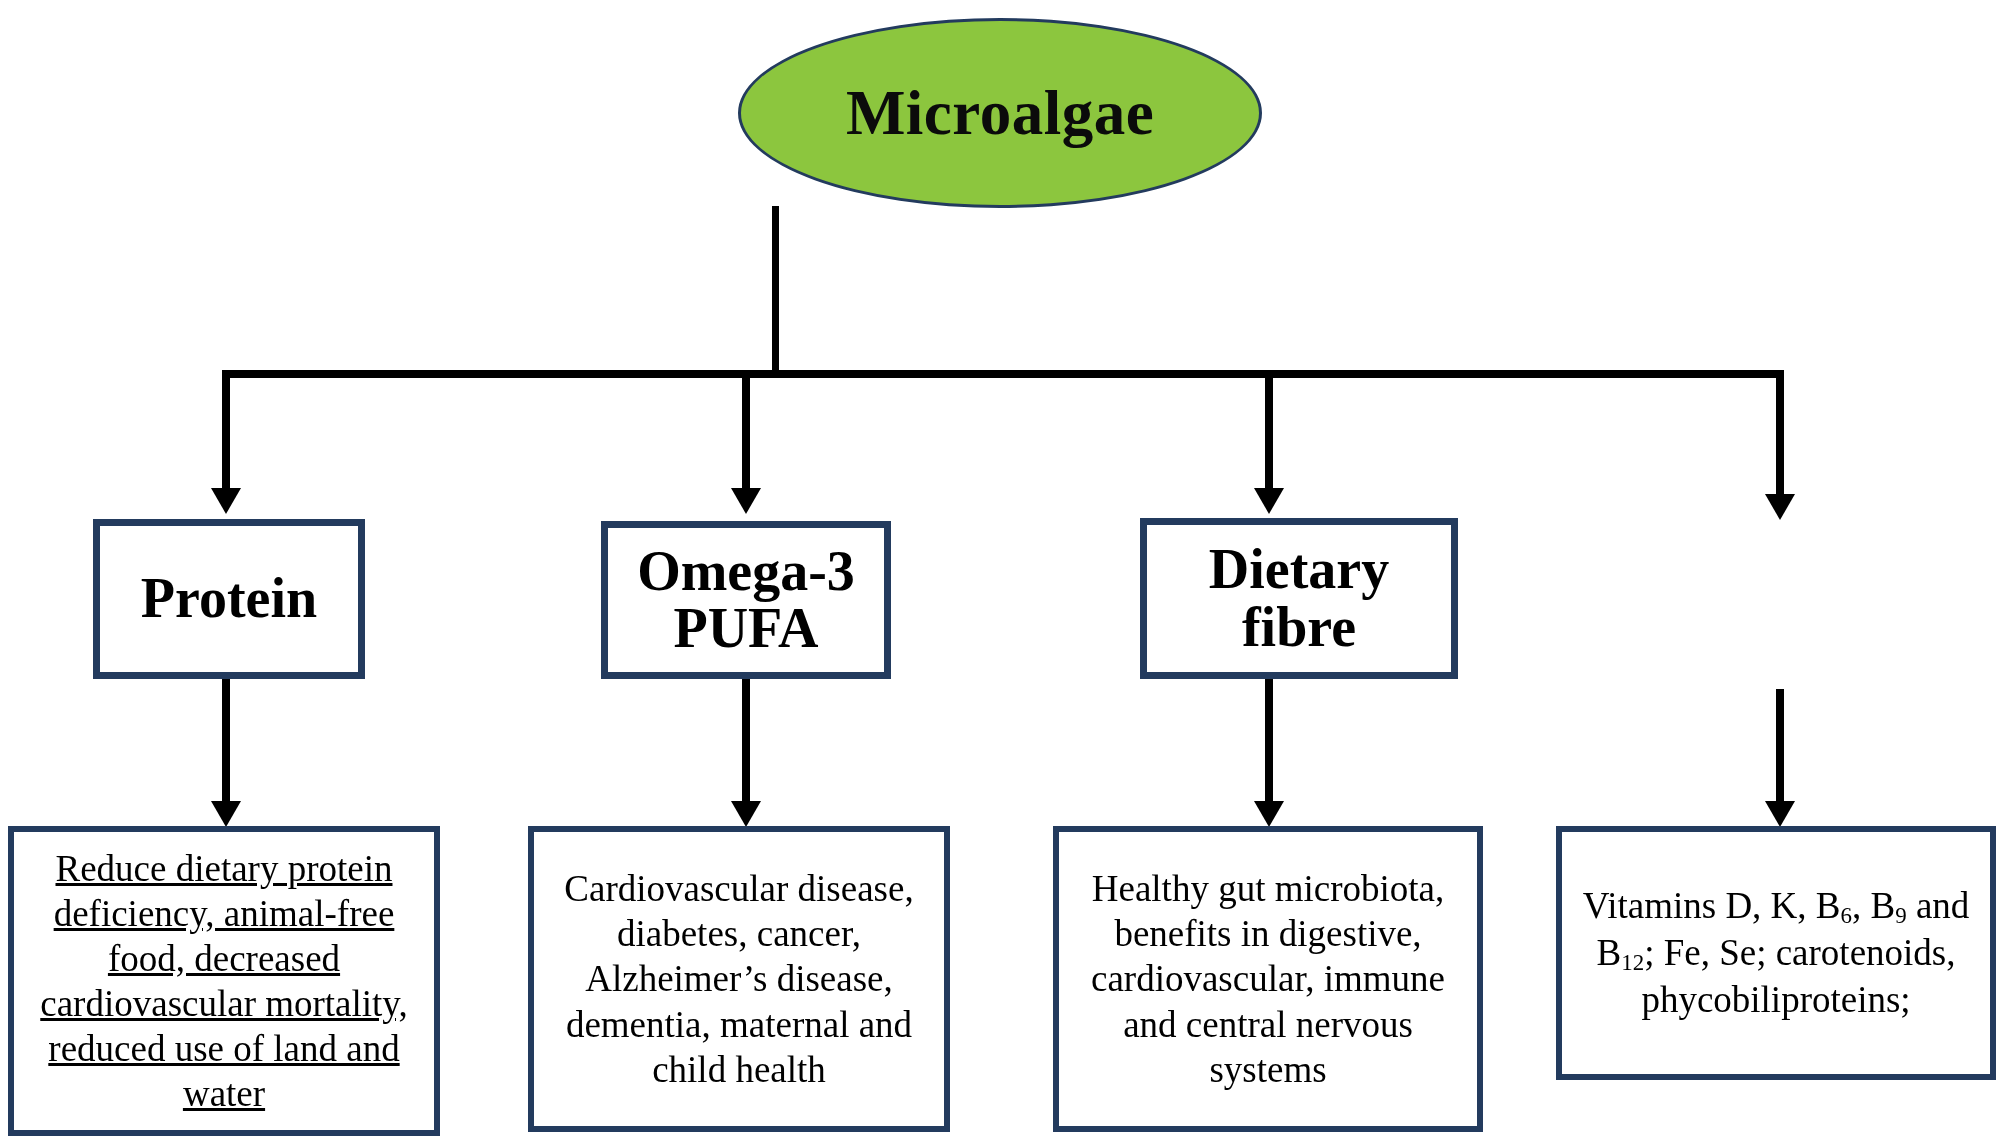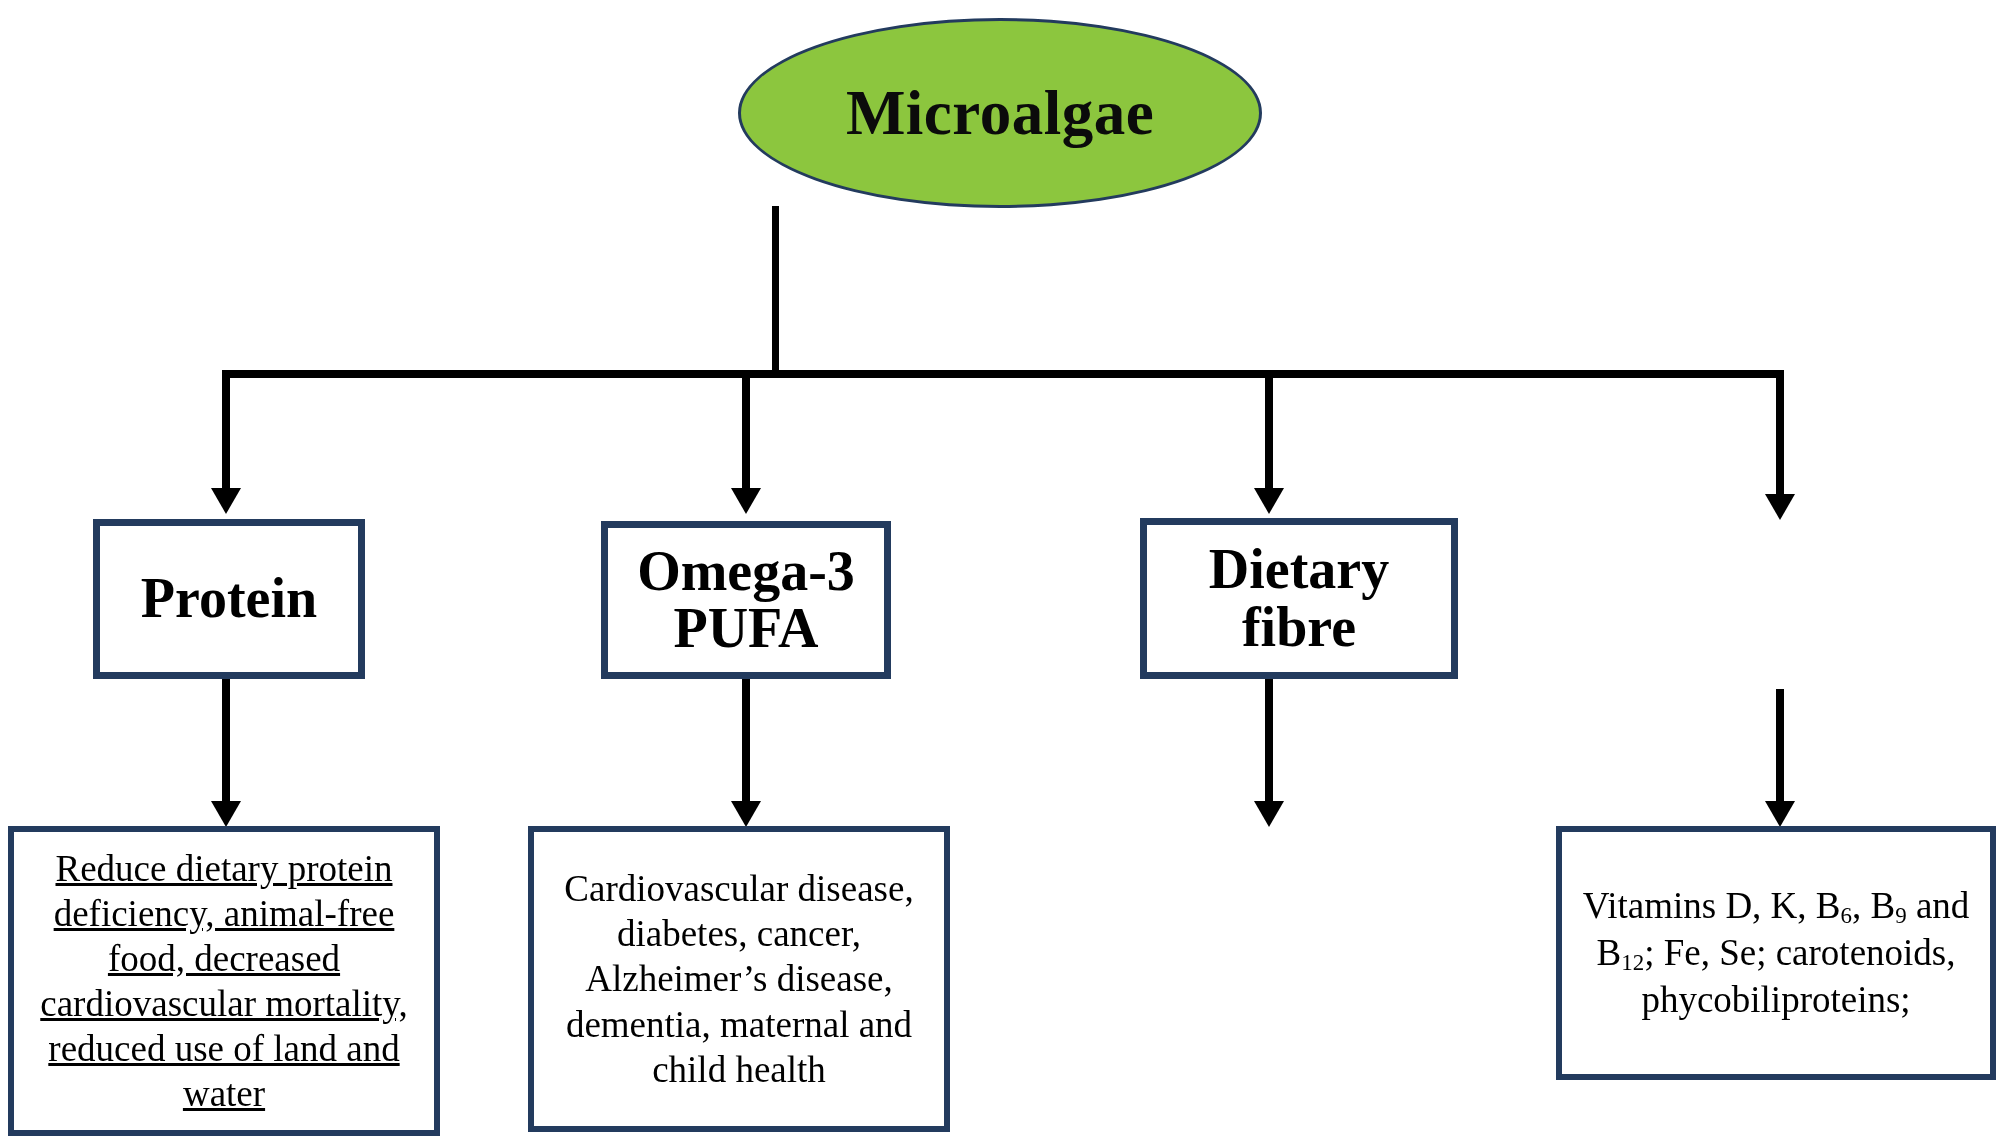--- a/index.html
+++ b/index.html
@@ -153,18 +153,21 @@
   <div class="arrowhead" style="left:1765px; top:801px;"></div>
 
   <div class="node lvl2" style="left:8px; top:826px; width:432px; height:310px;text-decoration:underline;">
     <div class="desc">Reduce dietary protein deficiency, animal-free food, decreased cardiovascular mortality, reduced use of land and water</div>
   </div>
 
   <div class="node lvl2" style="left:528px; top:826px; width:422px; height:306px;">
     <div class="desc">Cardiovascular disease, diabetes, cancer, Alzheimer’s disease, dementia, maternal and child health</div>
   </div>
 
+  <div class="node lvl2" style="left:1053px; top:826px; width:430px; height:306px;">
+    <div class="desc">Healthy gut microbiota, benefits in digestive, cardiovascular, immune and central nervous systems</div>
+  </div>
 
   <div class="node lvl2" style="left:1556px; top:826px; width:440px; height:254px;">
     <div class="desc">Vitamins D, K, B<sub>6</sub>, B<sub>9</sub> and B<sub>12</sub>; Fe, Se; carotenoids, phycobiliproteins;</div>
   </div>
 
 </div>
 
 </body></html>

